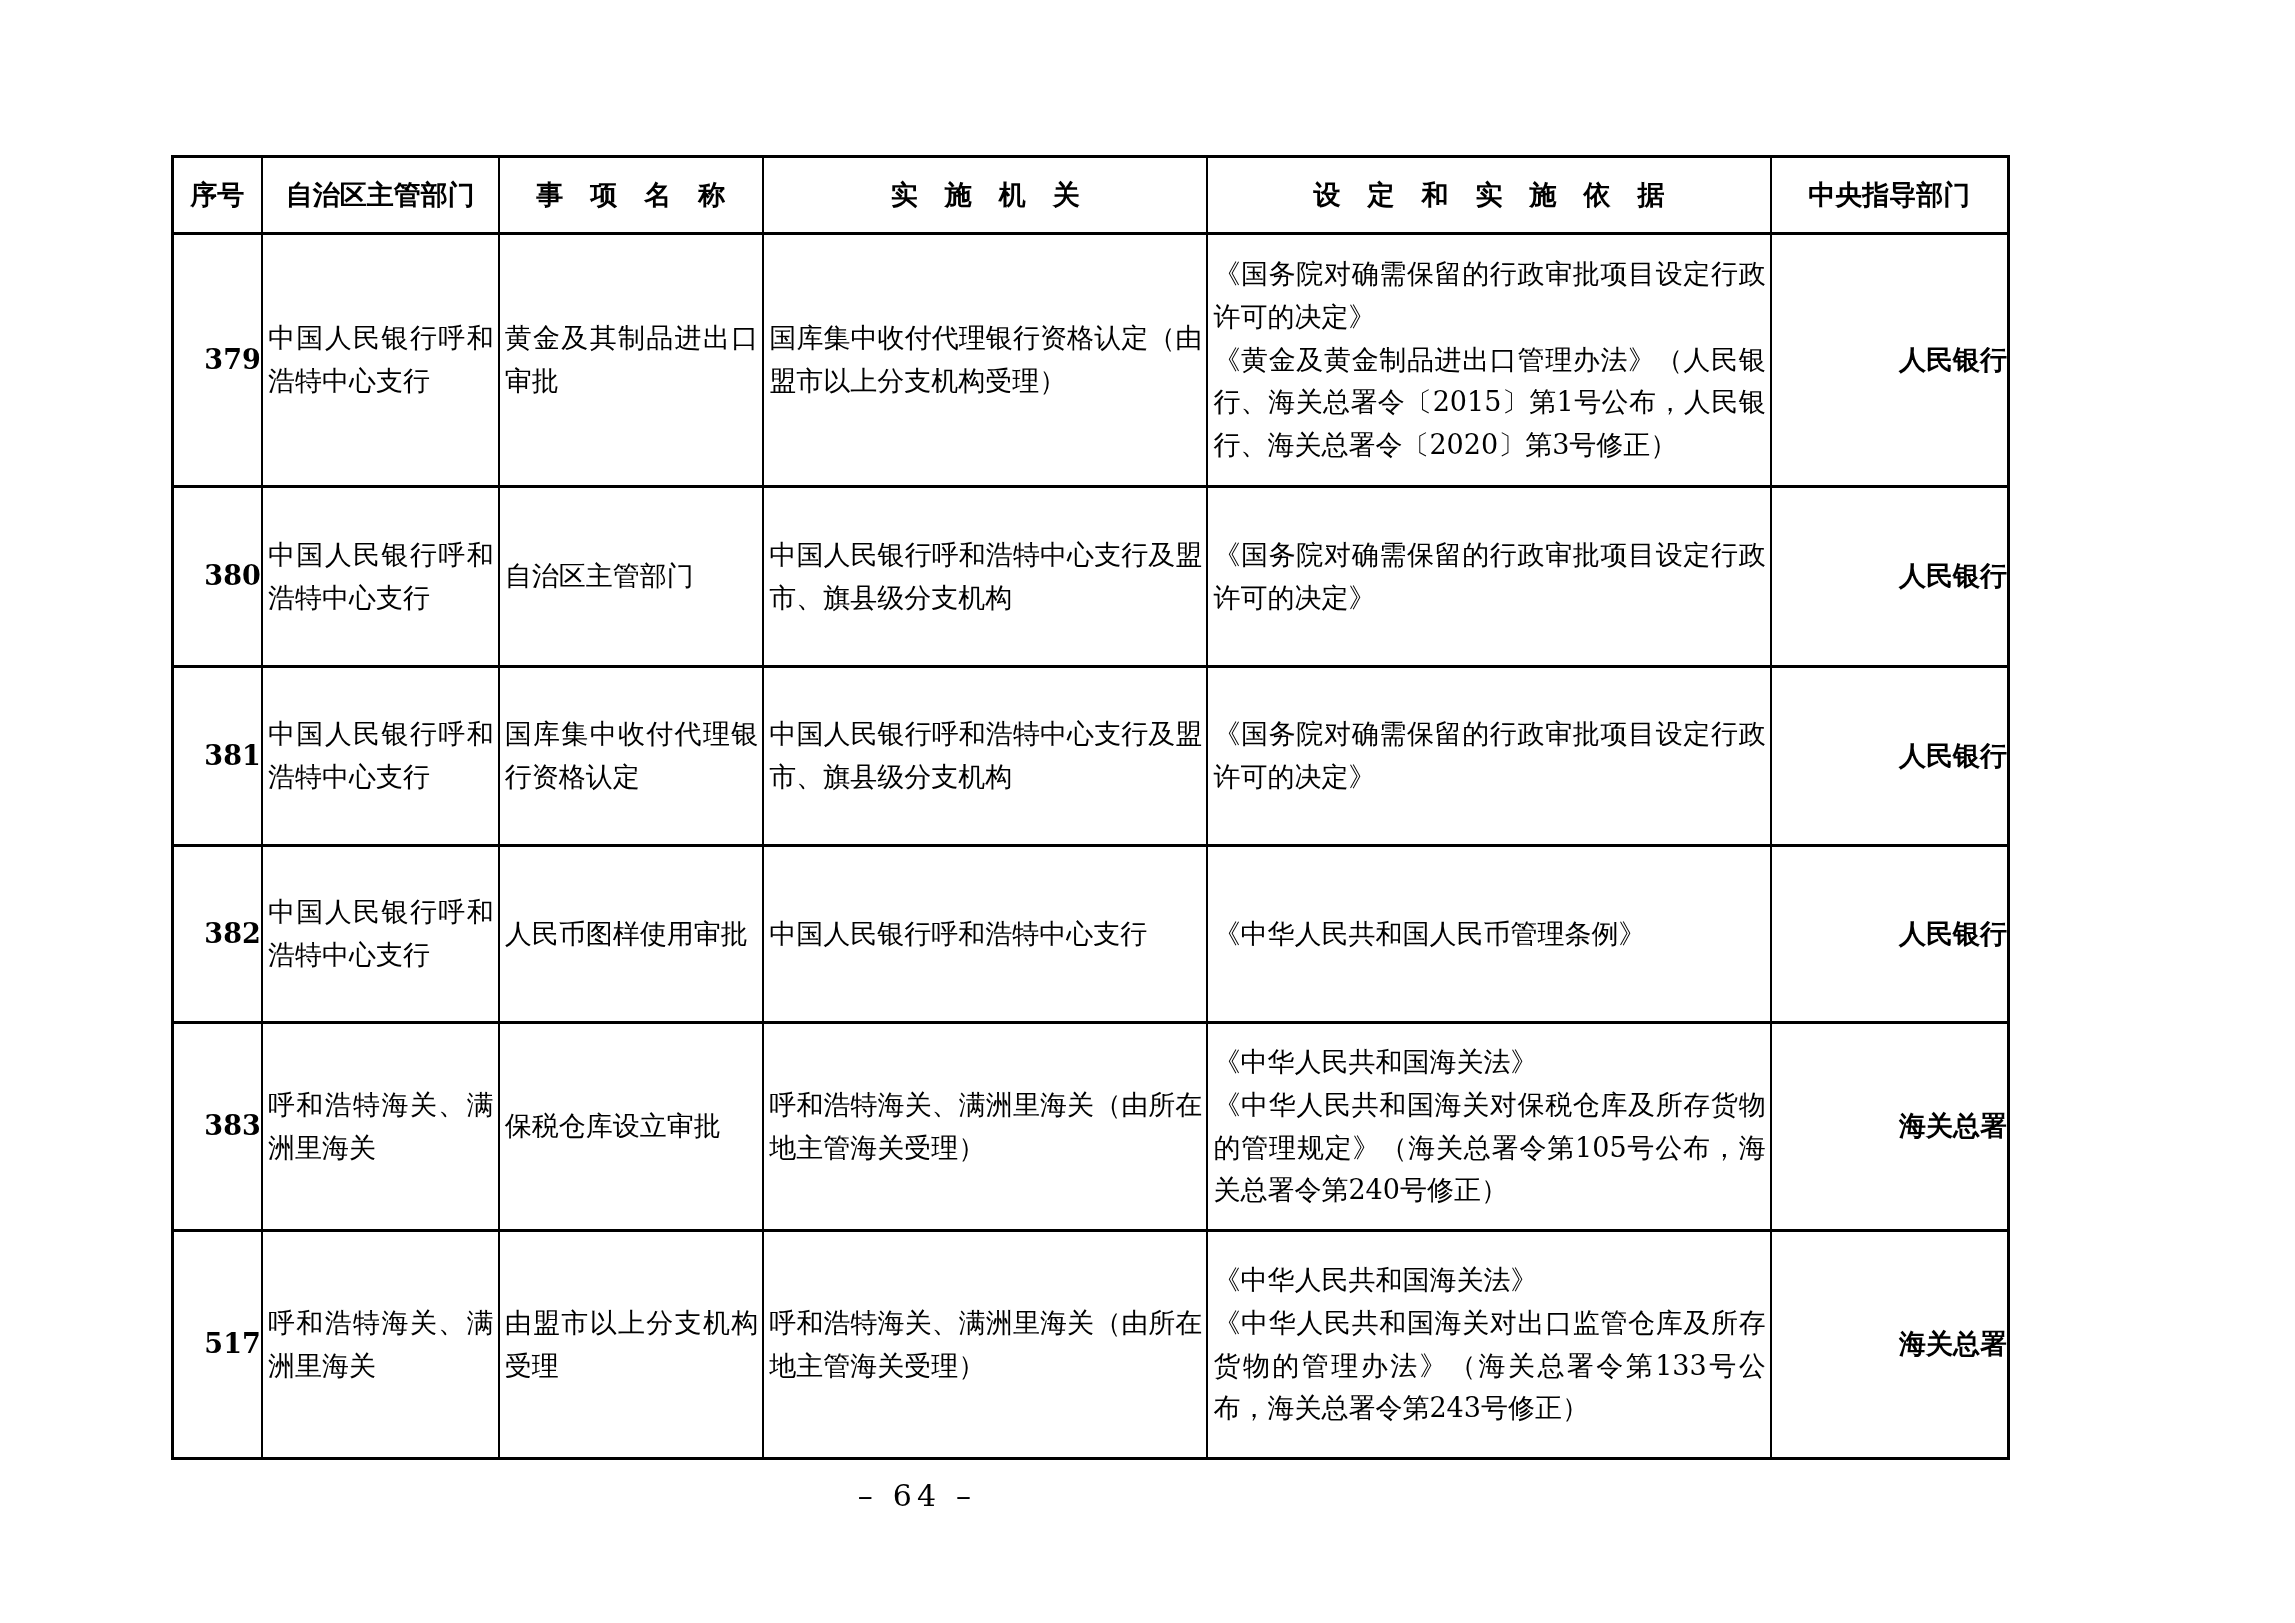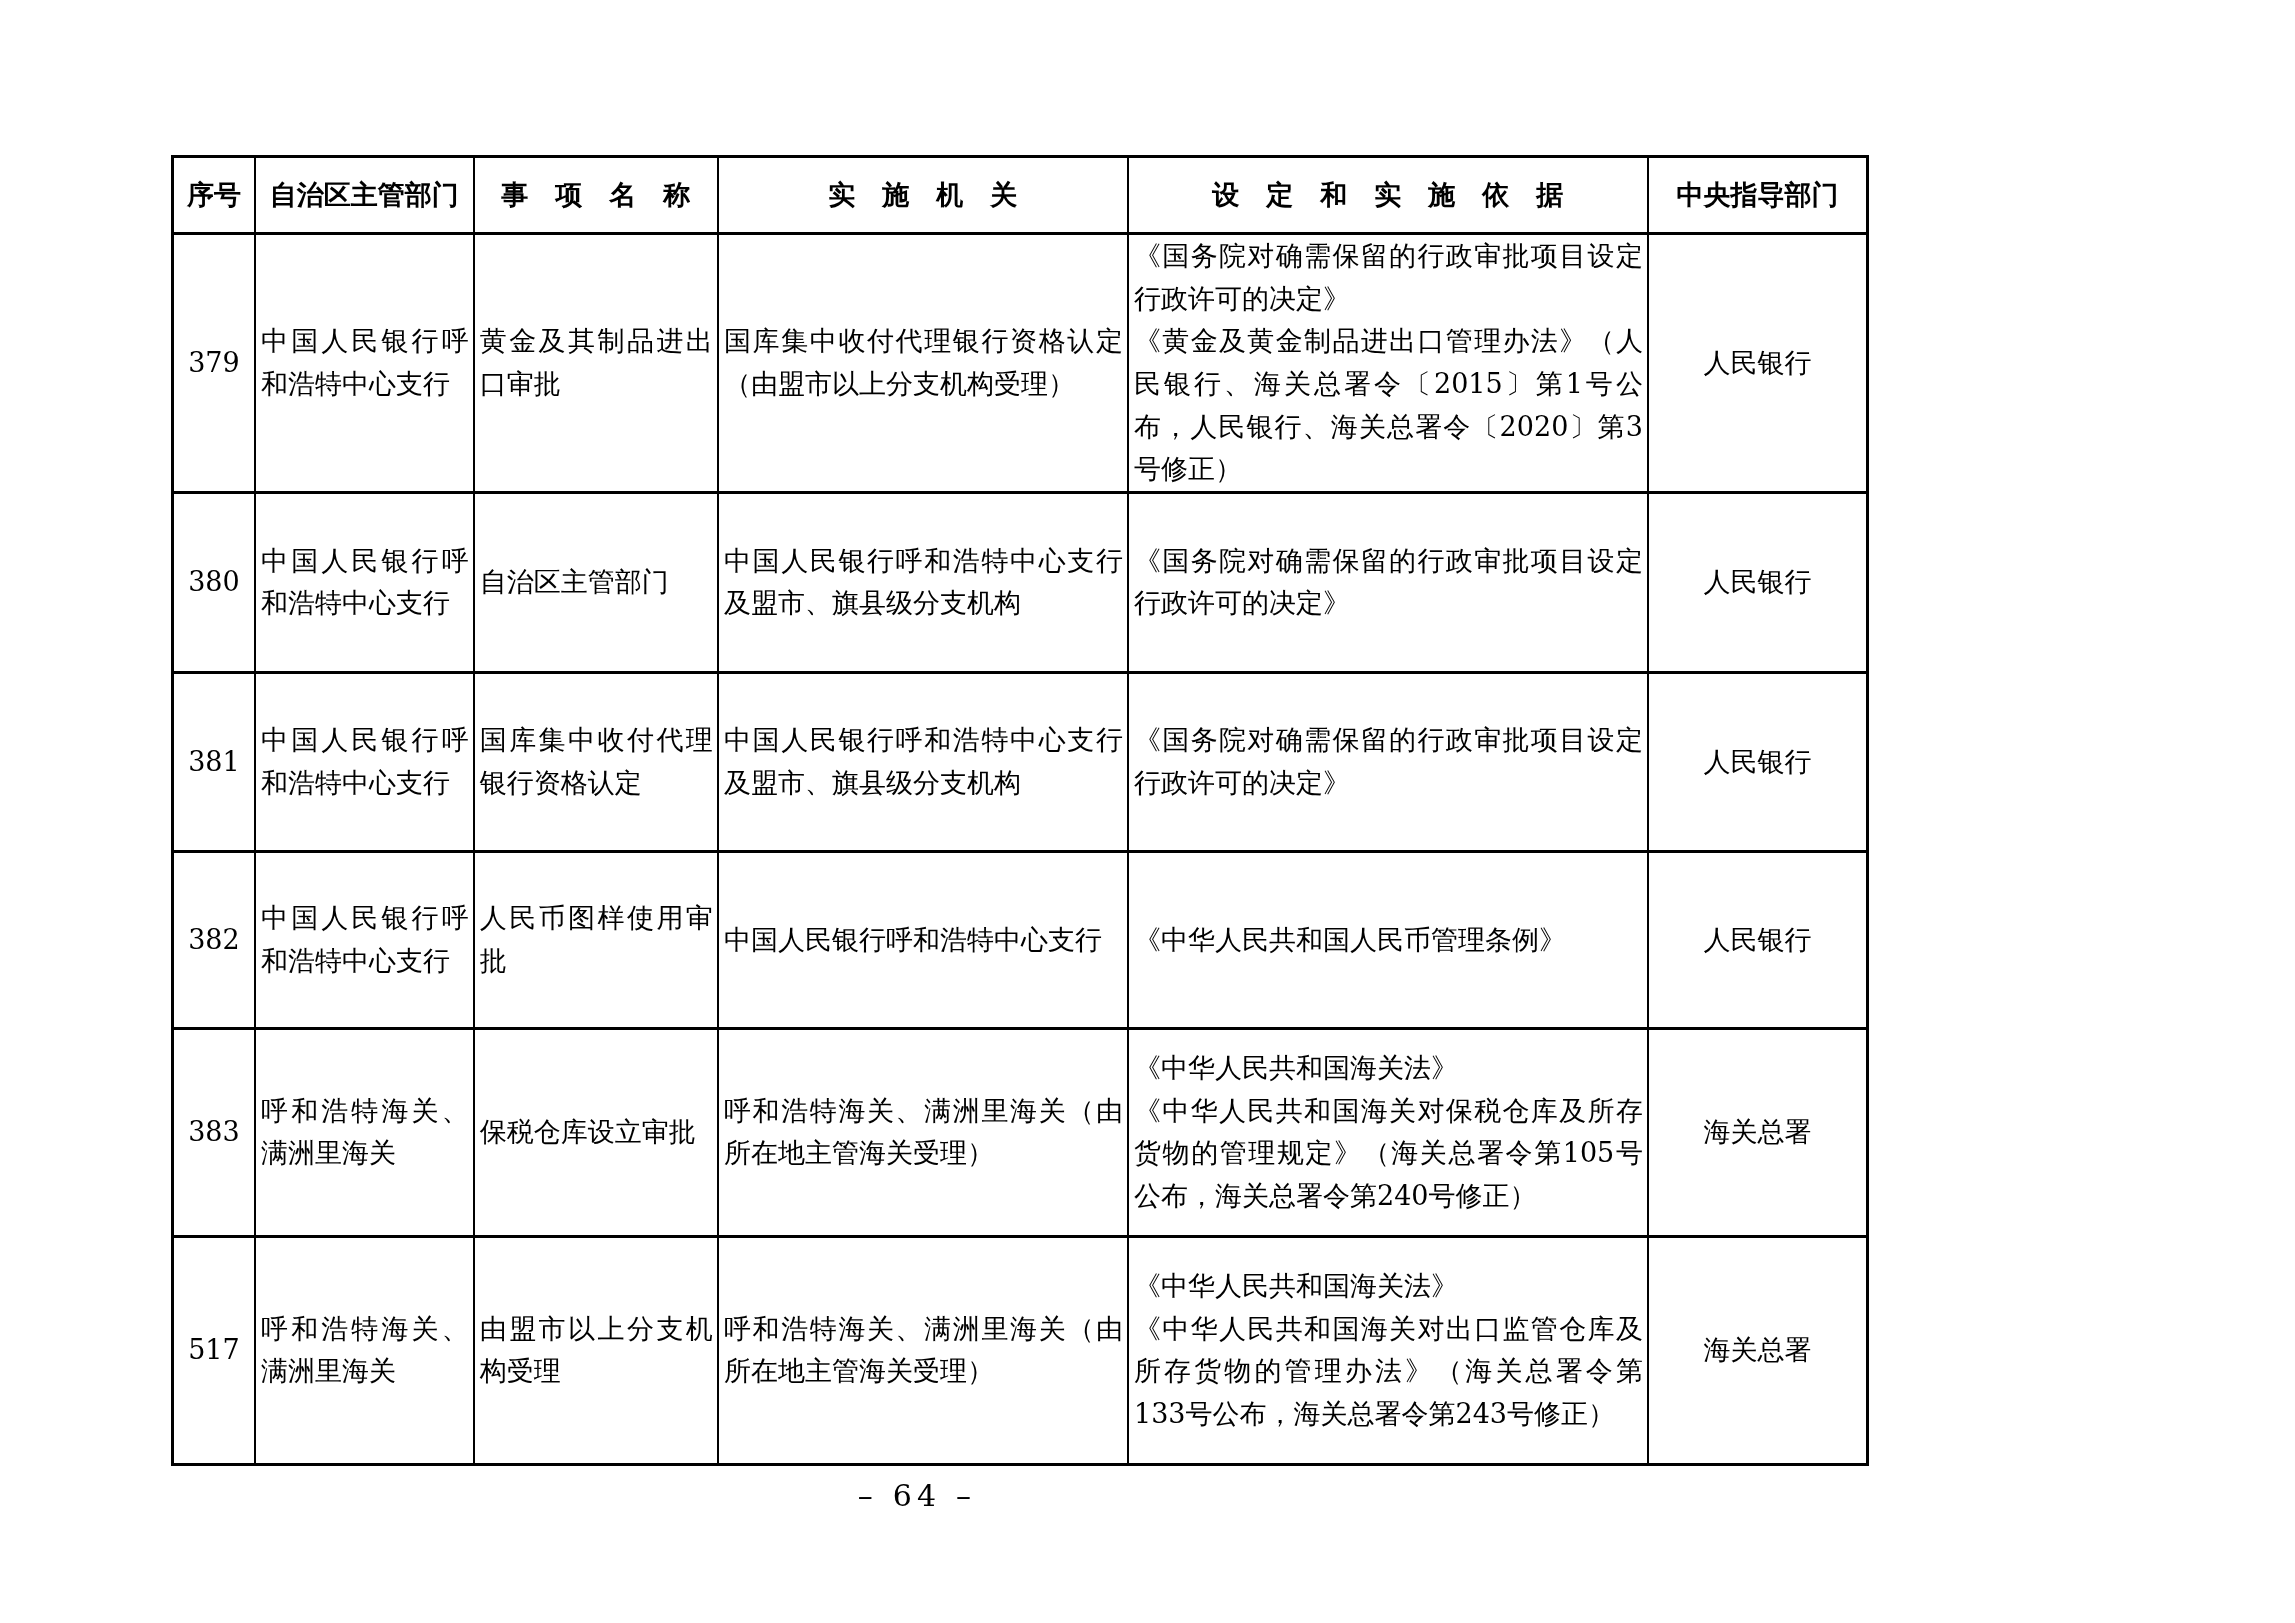--- a/index.html
+++ b/index.html
@@ -13,21 +13,21 @@
     width: 2295px;
     height: 1623px;
     background: #ffffff;
     font-family: "DejaVu Serif", serif;
     color: #000000;
   }
   table.approval {
     position: absolute;
     left: 171px;
     top: 155px;
-    width: 1698px;
+    width: 1839px;
     border-collapse: collapse;
     table-layout: fixed;
     border: 3.3px solid #000000;
   }
   table.approval th,
   table.approval td {
     border: 2px solid #000000;
     border-top-width: 3.3px;
     border-bottom-width: 3.3px;
     vertical-align: middle;
@@ -38,22 +38,23 @@
     font-weight: bold;
     font-size: 27px;
     text-align: center;
     padding: 0 2.6px;
   }
   table.approval td {
     font-size: 27px;
     line-height: 1.58;
   }
   td.c-center {
-    text-align: center;
-    padding: 0 7px;
+    text-align: right;
+    padding: 0 0;
+    font-weight: bold;
   }
   td.c-text {
     text-align: justify;
     text-justify: inter-character;
     padding: 0 3.9px 0 5.2px;
   }
   tr.h-row   { height: 77px; }
   tr.row-379 { height: 253px; }
   tr.row-380 { height: 180px; }
   tr.row-381 { height: 179px; }

